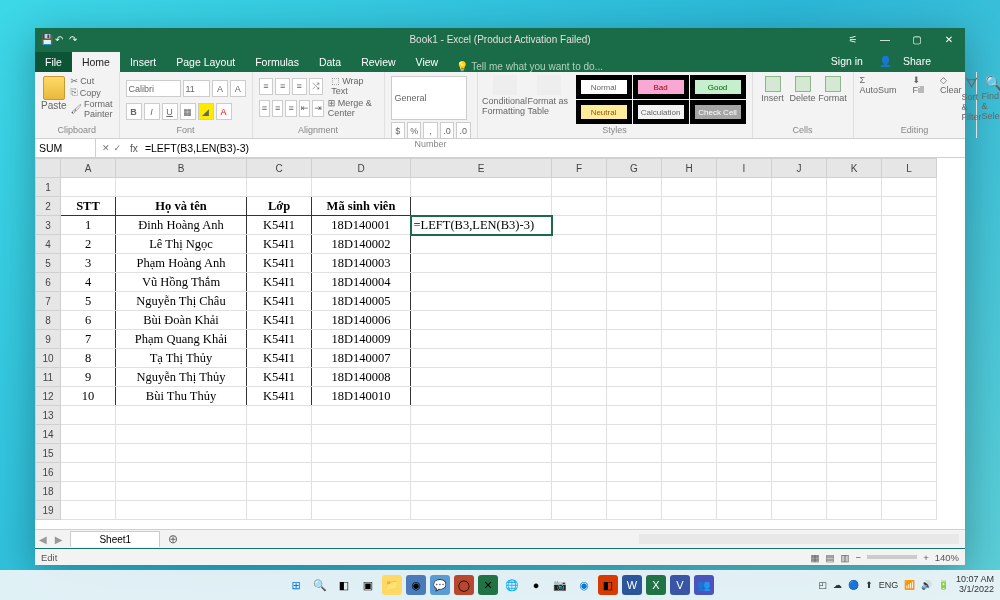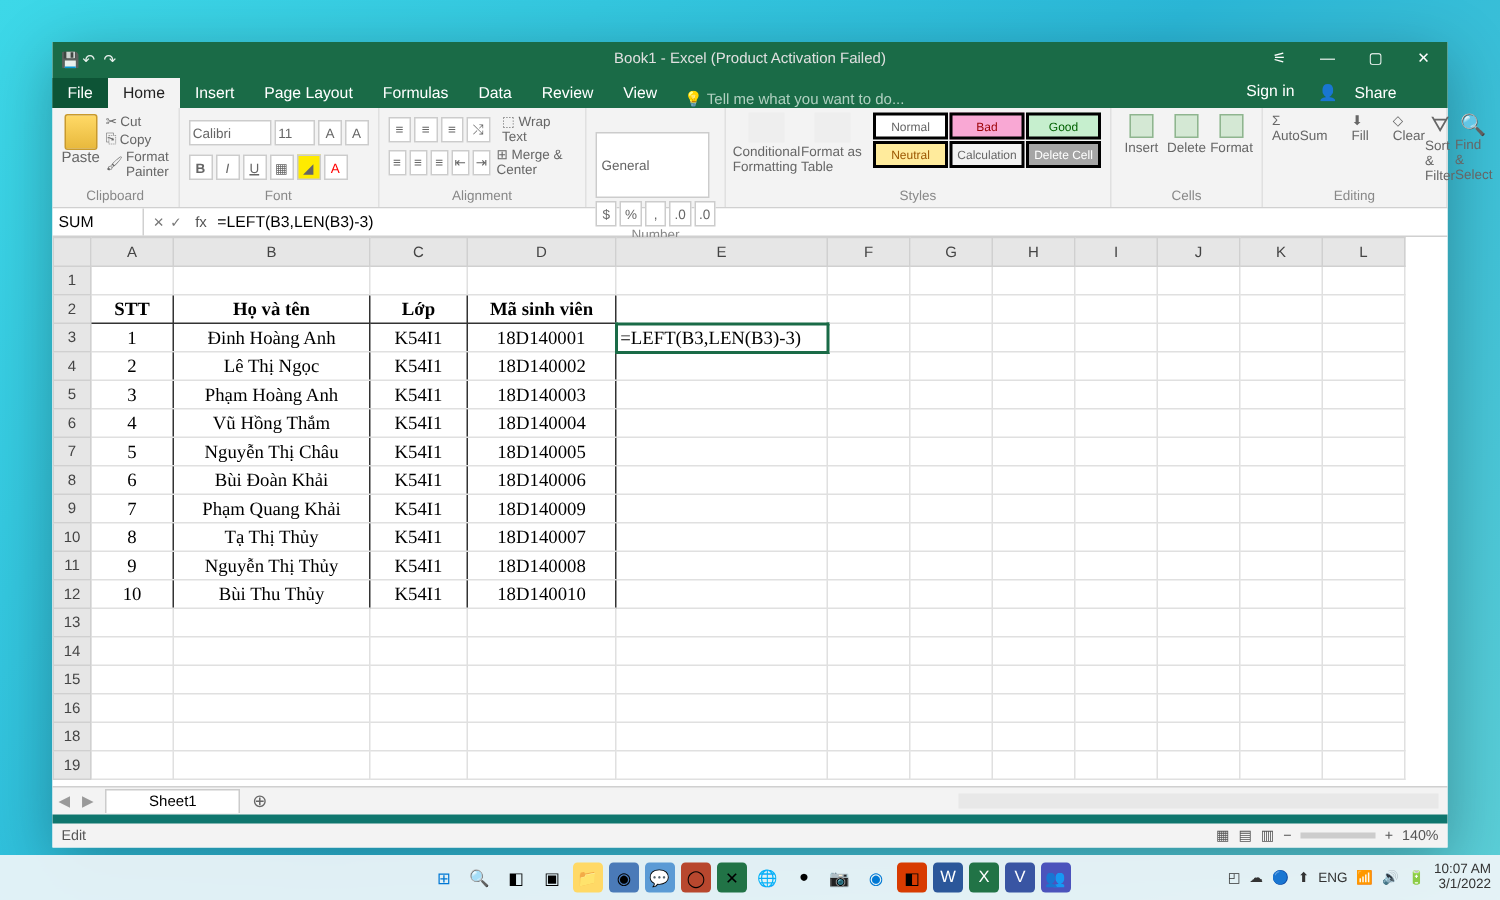--- a/index.html
+++ b/index.html
@@ -27,27 +27,27 @@
 .clipboard .side-btns span{display:flex;align-items:center;gap:2px}
 .font-group{width:120px}
 .font-row{display:flex;gap:2px;margin-top:6px}
 .font-sel{border:1px solid #ccc;background:#fff;height:15px;font-size:9px;padding:0 2px;display:flex;align-items:center}
 .font-name{width:50px}
 .font-size{width:22px}
 .btn-sq{width:14px;height:15px;border:1px solid #ccc;background:#fff;display:flex;align-items:center;justify-content:center;font-size:9px}
 .align-group{width:150px}
 .align-row{display:flex;gap:2px;margin-top:2px;align-items:center}
 .num-group{width:80px}
-.num-sel{border:1px solid #ccc;background:#fff;height:15px;width:68px;font-size:9px;padding:16px 3px;display:flex;align-items:center;margin-top:14px}
+.num-sel{border:1px solid #ccc;background:#fff;height:15px;width:68px;font-size:9px;padding:16px 3px;display:flex;align-items:center;margin-top:2px}
 .styles-group{flex:0 0 220px}
 .styles-row{display:flex;gap:2px;margin-top:1px}
 .style-big{display:flex;flex-direction:column;align-items:center;font-size:9px;width:42px}
 .style-big .sicon{width:24px;height:20px;background:#eee;margin-bottom:1px}
 .style-cells{display:flex;flex-direction:column;gap:1px;margin-left:4px}
-.style-cell{width:46px;height:14px;border:2px solid #000000;font-size:8px;display:flex;align-items:center;justify-content:center}
+.style-cell{width:46px;height:14px;border:5px solid #000000;font-size:8px;display:flex;align-items:center;justify-content:center}
 .style-cell.normal{background:#fff}
 .style-cell.bad{background:#f9a8d4;color:#9c0006}
 .style-cell.good{background:#c6efce;color:#006100}
 .style-cell.neutral{background:#ffeb9c;color:#9c5700}
 .style-cell.calc{background:#f2f2f2}
 .style-cell.check{background:#a5a5a5;color:#fff}
 .cells-group{width:90px}
 .cells-row{display:flex;gap:2px;margin-top:2px;justify-content:center}
 .cell-btn{display:flex;flex-direction:column;align-items:center;font-size:9px;width:28px}
 .cell-btn .cicon{width:14px;height:14px;background:#d4e8d4;border:1px solid #8fb58f;margin-bottom:1px}
@@ -76,21 +76,21 @@
 .grid tr.data-row td{font-family:'Times New Roman',serif;font-size:12.5px;border-left:1px solid #333;border-right:1px solid #333}
 .grid tr.data-row td:nth-child(2){border-left:1px solid #333}
 .grid tr.data-row:last-child td{border-bottom:1px solid #333}
 .grid td.formula-cell{border:2px solid #1a6b47 !important;text-align:left;font-family:'Segoe UI';font-size:10.5px;padding:0 2px}
 .grid td.nobord{border:1px solid #e0e0e0 !important}
 .sheet-tabs{height:18px;border-top:1px solid #d0d0d0;display:flex;align-items:center;background:#f3f3f3;font-size:10px}
 .sheet-tabs .nav{padding:0 4px;color:#999}
 .sheet-tabs .tab{padding:2px 28px;background:#fff;border:1px solid #ccc;border-bottom:none;margin-left:4px}
 .sheet-tabs .plus{padding:0 8px;color:#666;font-size:12px}
 .sheet-tabs .scroll{margin-left:auto;width:320px;height:10px;background:#e8e8e8;margin-right:6px}
-.statusbar{height:16px;background:#f3f3f3;border-top:6px solid #0f766e;display:flex;align-items:center;font-size:9.5px;color:#555;padding:0 6px}
+.statusbar{height:16px;background:#f3f3f3;border-top:1px solid #0f766e;display:flex;align-items:center;font-size:9.5px;color:#555;padding:0 6px}
 .statusbar .zoom{margin-left:auto;display:flex;align-items:center;gap:6px}
 .taskbar{position:absolute;bottom:0;left:0;right:0;height:30px;background:rgba(240,245,248,0.92);display:flex;align-items:center;justify-content:center;gap:4px;backdrop-filter:blur(8px)}
 .taskbar .tbicon{width:20px;height:20px;border-radius:3px;display:flex;align-items:center;justify-content:center;font-size:11px}
 .taskbar .tray{position:absolute;right:6px;display:flex;align-items:center;gap:6px;font-size:9px;color:#333}
 .taskbar .time{text-align:right;line-height:1.1}
 </style>
 </head>
 <body>
 
 <div class="window">
@@ -204,21 +204,21 @@
           </div>
         <div class="style-cells">
           <div style="display:flex;gap:1px">
             <div class="style-cell normal">Normal</div>
             <div class="style-cell bad">Bad</div>
             <div class="style-cell good">Good</div>
           </div>
           <div style="display:flex;gap:1px">
             <div class="style-cell neutral">Neutral</div>
             <div class="style-cell calc">Calculation</div>
-            <div class="style-cell check">Delete Cell</div>
+            <div class="style-cell check">Check Cell</div>
           </div>
         </div>
       </div>
       <div class="glabel">Styles</div>
     </div>
     <div class="rgroup cells-group">
       <div class="cells-row">
         <div class="cell-btn">
             <div class="cicon"></div>
             <span>Insert</span>

